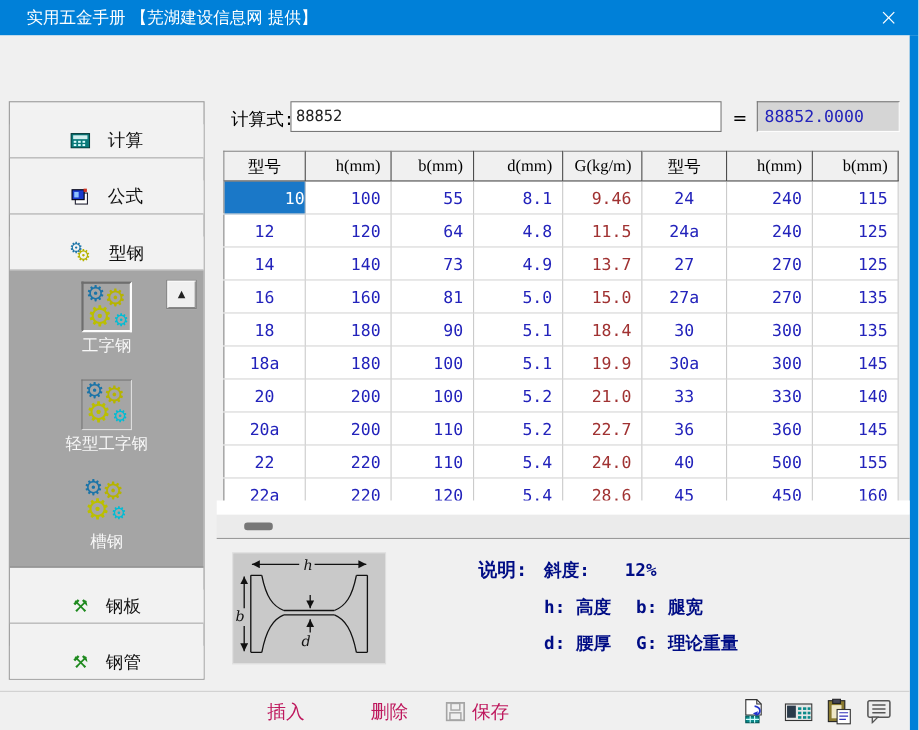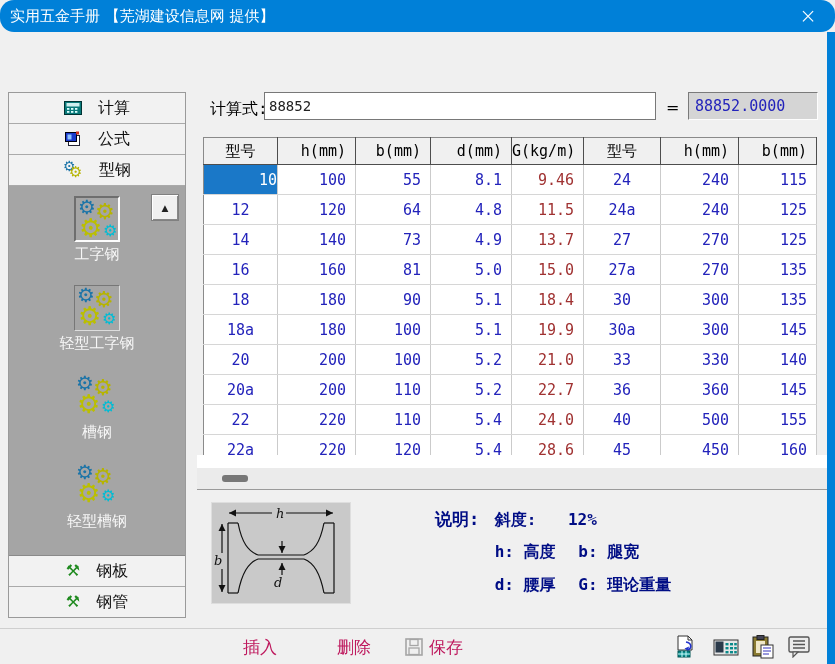--- a/index.html
+++ b/index.html
@@ -5,30 +5,30 @@
   html,body{margin:0;padding:0;}
   body{
     width:835px;height:664px;position:relative;overflow:hidden;
     background:#f0f0f0;
     font-family:"DejaVu Sans","Liberation Sans",sans-serif;
     --titlebar:#0080d8; --selection:#1a78c8; --value_blue:#2323bb;
     --value_red:#a03232; --legend_navy:#000d85;
   }
   
   .titlebar{position:absolute;left:0;top:0;width:835px;height:32px;background:var(--titlebar);
-    color:#fff;display:flex;align-items:center;padding-left:10px;box-sizing:border-box;font-size:15px;border-radius:14px;}
+    color:#fff;display:flex;align-items:center;padding-left:24px;box-sizing:border-box;font-size:15px;}
   .close-btn{position:absolute;right:8px;top:0;width:38px;height:32px;display:flex;align-items:center;
     justify-content:center;color:#fff;font-size:21px;font-weight:300;}
   .rborder{position:absolute;right:0;top:32px;width:8px;height:632px;background:var(--titlebar);}
 
   
   .sidebar{position:absolute;left:8px;top:92px;width:178px;height:526px;border:1px solid #9a9a9a;
     box-sizing:border-box;display:flex;flex-direction:column;background:#f2f2f2;}
   .side-btn{height:30px;flex:0 0 30px;border-bottom:1px solid #aaa;display:flex;align-items:center;
-    justify-content:center;gap:16px;font-size:16px;color:#101010;background:#f2f2f2;}
+    justify-content:center;gap:16px;font-size:16px;color:#101010;background:#f2f2f2;margin-top:20px;}
   .side-mid{flex:1;background:#a5a5a5;position:relative;display:flex;flex-direction:column;
     align-items:center;padding-top:10px;gap:21px;border-bottom:1px solid #8a8a8a;overflow:hidden;}
   .up-btn{position:absolute;top:8px;right:6px;width:26px;height:25px;background:#f0f0f0;
     border:1px solid #808080;box-shadow:inset 1px 1px 0 #fff,inset -1px -1px 0 #888;
     display:flex;align-items:center;justify-content:center;font-size:9px;color:#222;}
   .type-item{display:flex;flex-direction:column;align-items:center;gap:3px;}
   .gear-box{width:46px;height:46px;position:relative;box-sizing:border-box;}
   .gear-box.sunken{border:2px solid;border-color:#6e6e6e #fcfcfc #fcfcfc #6e6e6e;}
   .gear-box.outline{border:1px solid;border-color:#777 #ddd #ddd #777;}
   .gear{position:absolute;line-height:1;}
@@ -52,21 +52,21 @@
   .calc-result{position:absolute;left:688px;top:92px;width:130px;height:28px;box-sizing:border-box;
     background:#d5d5d5;border:1px solid;border-color:#7a7a7a #fdfdfd #fdfdfd #7a7a7a;
     color:var(--value_blue);font-size:15px;line-height:26px;padding-left:6px;
     font-family:"DejaVu Sans Mono",monospace;}
 
   
   .table-wrap{position:absolute;left:203px;top:137px;}
   table{border-collapse:collapse;table-layout:fixed;width:613px;border:1px solid #8a8a8a;
     font-family:"DejaVu Sans Mono","DejaVu Sans",monospace;}
   th{height:26px;background:#f0f0f0;font-weight:normal;font-size:15px;color:#000;
-    border-right:1px solid #4d4d4d;border-bottom:1px solid #4d4d4d;padding:0;}
+    border-right:1px solid #4d4d4d;border-bottom:1px solid #4d4d4d;padding:0;font-family:Liberation Serif, serif;}
   td{height:29px;background:#fff;font-size:15px;color:var(--value_blue);
     border-right:1px solid #cbcbcb;border-bottom:1px solid #d6d6d6;padding:0;}
   .num{text-align:right;padding-right:9px;}
   .type{text-align:center;}
   td.red{color:var(--value_red);}
   td.sel{background:var(--selection);color:#fff;text-align:right;}
 
   .table-pad{position:absolute;left:197px;top:455px;width:630px;height:13px;background:#fff;}
   .scroll-track{position:absolute;left:197px;top:468px;width:630px;height:21px;background:#ebebeb;}
   .scroll-thumb{position:absolute;left:25px;top:7px;width:26px;height:7px;background:#777;border-radius:3px;}

